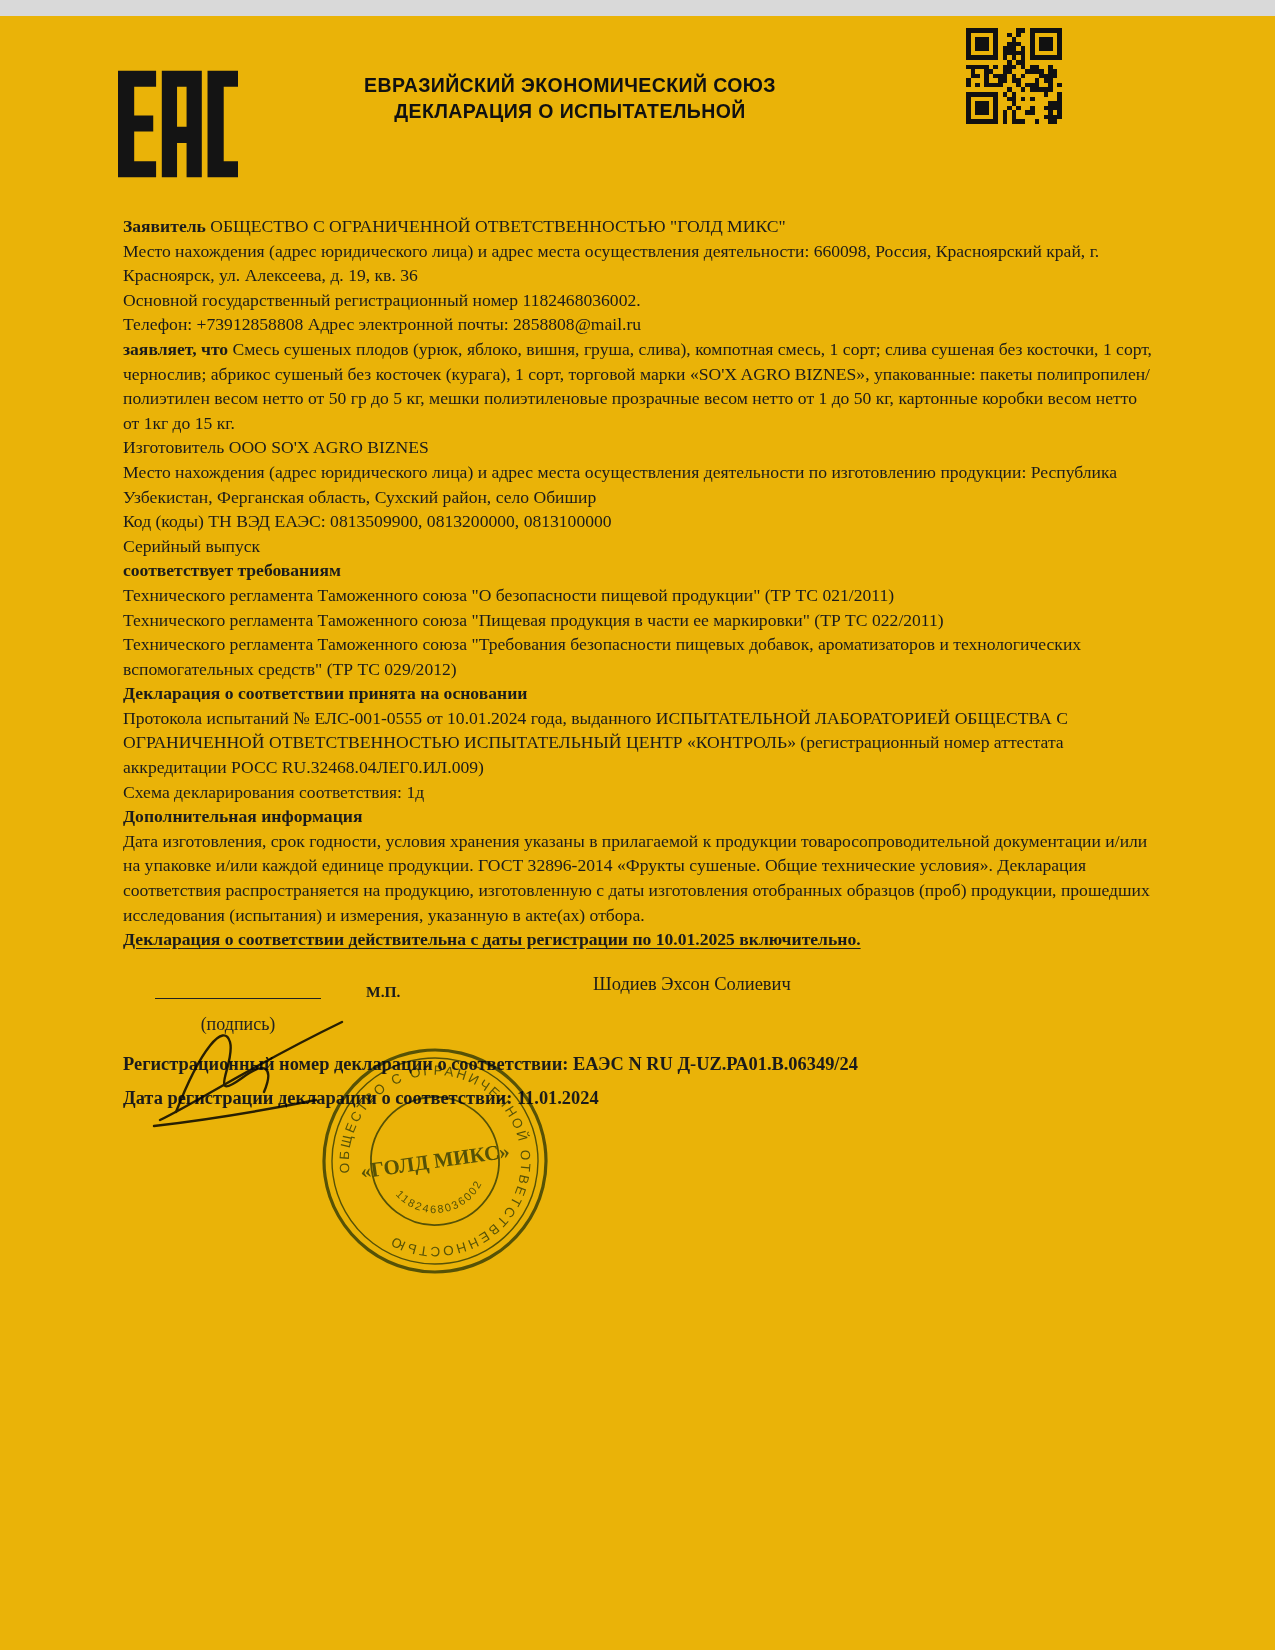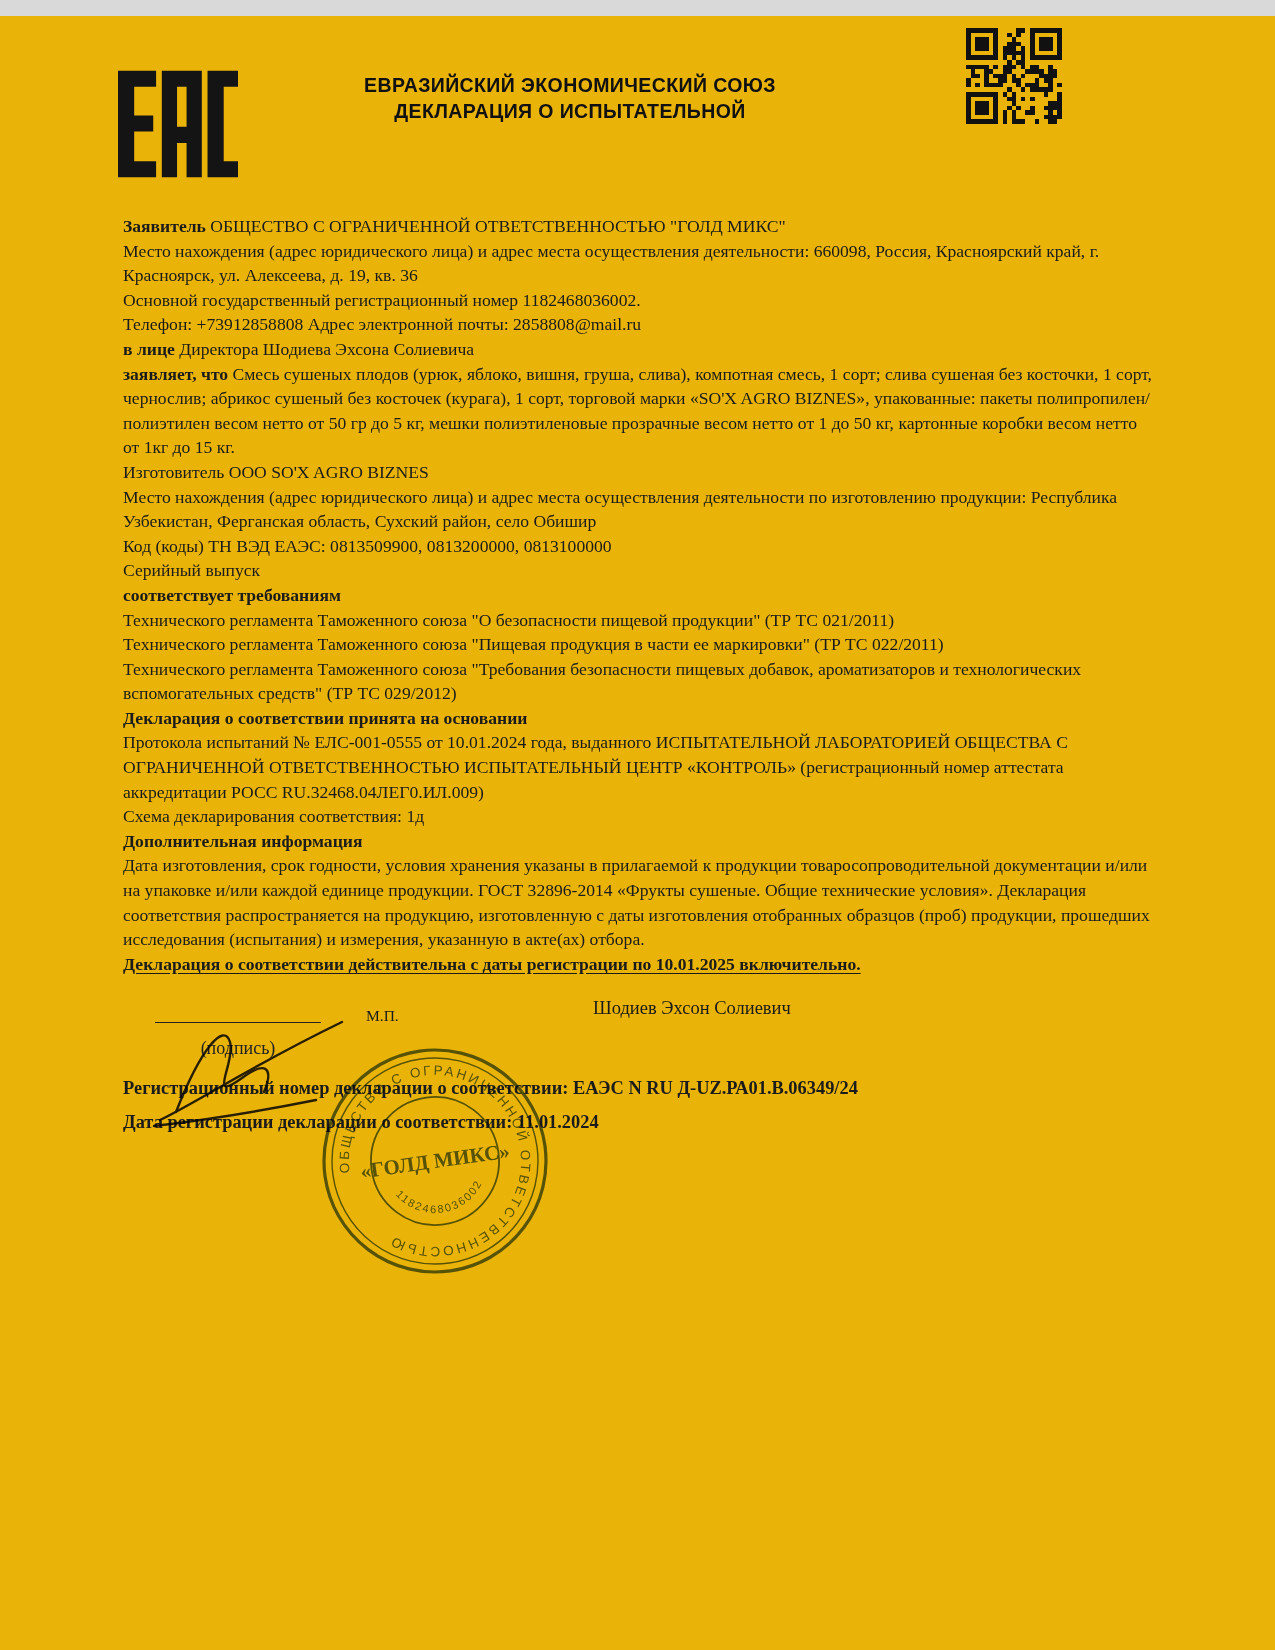--- a/index.html
+++ b/index.html
@@ -28,21 +28,21 @@
     position:absolute;left:123px;top:198px;width:1030px;
     font-size:17.6px;line-height:24.6px;
   }
   p.para{margin:0;padding:0;}
   .b{font-weight:bold;}
   p.u{text-decoration:underline;text-underline-offset:3px;}
   
   .sigblock{position:relative;height:96px;}
   .sig-line{position:absolute;left:32px;top:46px;width:166px;border-bottom:1.6px solid #222;}
   .sig-caption{position:absolute;left:32px;top:60px;width:166px;text-align:center;font-size:18px;color:#222;}
-  .mp{position:absolute;left:243px;top:28px;font-size:15.5px;}
+  .mp{position:absolute;left:243px;top:28px;font-size:15.5px;font-weight:bold;}
   .applicant{position:absolute;left:470px;top:20px;width:400px;text-align:left;font-size:18.5px;}
   .fio-caption{position:absolute;left:470px;top:49px;width:400px;text-align:center;font-size:11.5px;color:#222;}
   
   .reg-line{margin:4px 0 0 0;font-weight:bold;font-size:18.4px;line-height:25px;}
   .reg-line + .reg-line{margin-top:9px;}
   
   .stamp{
     position:absolute;left:318px;top:1028px;width:234px;height:234px;
     transform:rotate(-8deg);
     opacity:.82;
@@ -307,21 +307,20 @@
         </g>
       </svg>
     </div>
 
   <div class="content">
     <div>
         <p class="para"><span class="b">Заявитель </span><span>ОБЩЕСТВО С ОГРАНИЧЕННОЙ  ОТВЕТСТВЕННОСТЬЮ "ГОЛД МИКС"</span></p>
         <p class="para"><span>Место нахождения (адрес юридического лица) и адрес места осуществления деятельности: 660098, Россия,  Красноярский  край, г. Красноярск, ул. Алексеева, д. 19, кв. 36</span></p>
         <p class="para"><span>Основной государственный регистрационный номер 1182468036002.</span></p>
         <p class="para"><span>Телефон: +73912858808 Адрес электронной почты: 2858808@mail.ru</span></p>
-        <p class="para"><span class="b">в лице </span><span>Директора Шодиева Эхсона Солиевича</span></p>
         <p class="para"><span class="b">заявляет, что </span><span>Смесь сушеных плодов (урюк, яблоко, вишня, груша, слива), компотная смесь, 1 сорт; слива сушеная без косточки, 1 сорт, чернослив; абрикос сушеный без косточек (курага), 1 сорт, торговой марки «SO'X AGRO BIZNES», упакованные: пакеты полипропилен/полиэтилен весом нетто от 50 гр до 5 кг, мешки полиэтиленовые прозрачные весом нетто от 1 до 50 кг, картонные коробки весом нетто от 1кг до 15 кг.</span></p>
         <p class="para"><span>Изготовитель ООО SO'X AGRO BIZNES</span></p>
         <p class="para"><span>Место нахождения (адрес юридического лица) и адрес места осуществления деятельности по изготовлению продукции: Республика Узбекистан,  Ферганская область,  Сухский район, село Обишир</span></p>
         <p class="para"><span>Код (коды) ТН ВЭД ЕАЭС: 0813509900, 0813200000, 0813100000</span></p>
         <p class="para"><span>Серийный выпуск</span></p>
         <p class="para"><span class="b">соответствует требованиям</span></p>
         <p class="para"><span>Технического регламента Таможенного союза "О безопасности пищевой продукции" (ТР ТС 021/2011)</span></p>
         <p class="para"><span>Технического регламента Таможенного союза "Пищевая продукция в части ее маркировки" (ТР ТС 022/2011)</span></p>
         <p class="para"><span>Технического регламента Таможенного союза "Требования безопасности пищевых добавок, ароматизаторов и технологических вспомогательных средств" (ТР ТС 029/2012)</span></p>
         <p class="para"><span class="b">Декларация о соответствии принята на основании</span></p>

